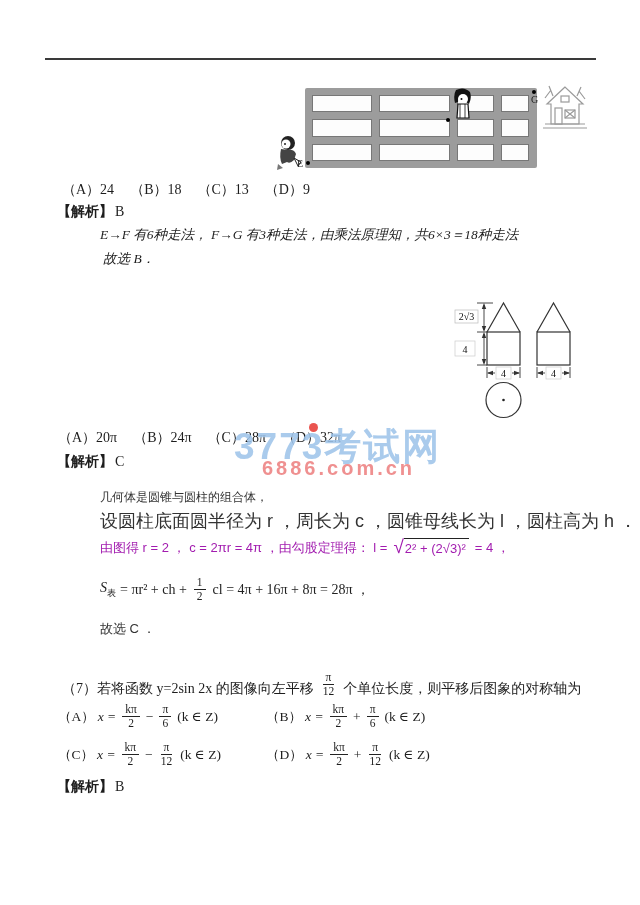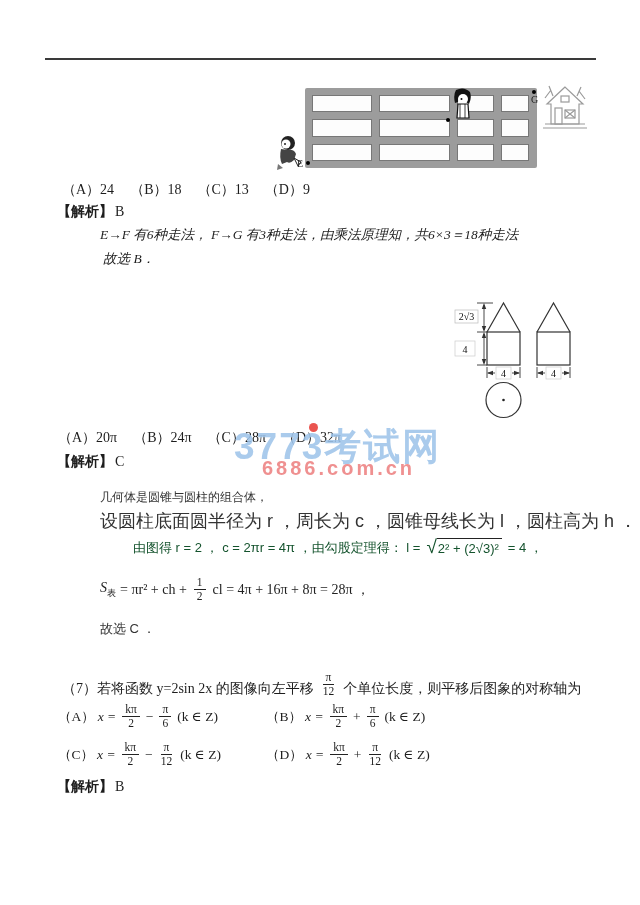--- a/index.html
+++ b/index.html
@@ -198,21 +198,21 @@
     <span>（D）32π</span>
   </div>
 
   <div class="analysis" style="left:57px;top:453px;">
     <span>【解析】</span><span class="ans">C</span>
   </div>
 
   <div class="expl" style="left:100px;top:481px;font-family:'Liberation Sans','DejaVu Sans',sans-serif;font-size:12px;color:#333;margin-top:8px;">几何体是圆锥与圆柱的组合体，</div>
   <div class="expl" style="left:100px;top:509px;font-family:'Liberation Sans','DejaVu Sans',sans-serif;font-size:18px;color:#333;">设圆柱底面圆半径为 r ，周长为 c ，圆锥母线长为 l ，圆柱高为 h ．</div>
 
-  <div class="expl mrow" style="left:100px;top:538px;font-family:'Liberation Sans','DejaVu Sans',sans-serif;font-size:13px;color:#14532d;margin-left:33px;">
+  <div class="expl mrow" style="left:100px;top:538px;font-family:'Liberation Sans','DejaVu Sans',sans-serif;font-size:13px;color:#a21caf;">
     <span>由图得 r = 2 ， c = 2πr = 4π ，由勾股定理得： l =</span>
     <span class="sqrt">
         <span class="sign">√</span>
         <span class="radicand">2² + (2√3)²</span>
       </span>
     <span>= 4 ，</span>
   </div>
 
   <div class="expl mrow" style="left:100px;top:576px;font-size:14px;color:#222;">
     <span><i>S</i><span class="s-sub">表</span></span>

